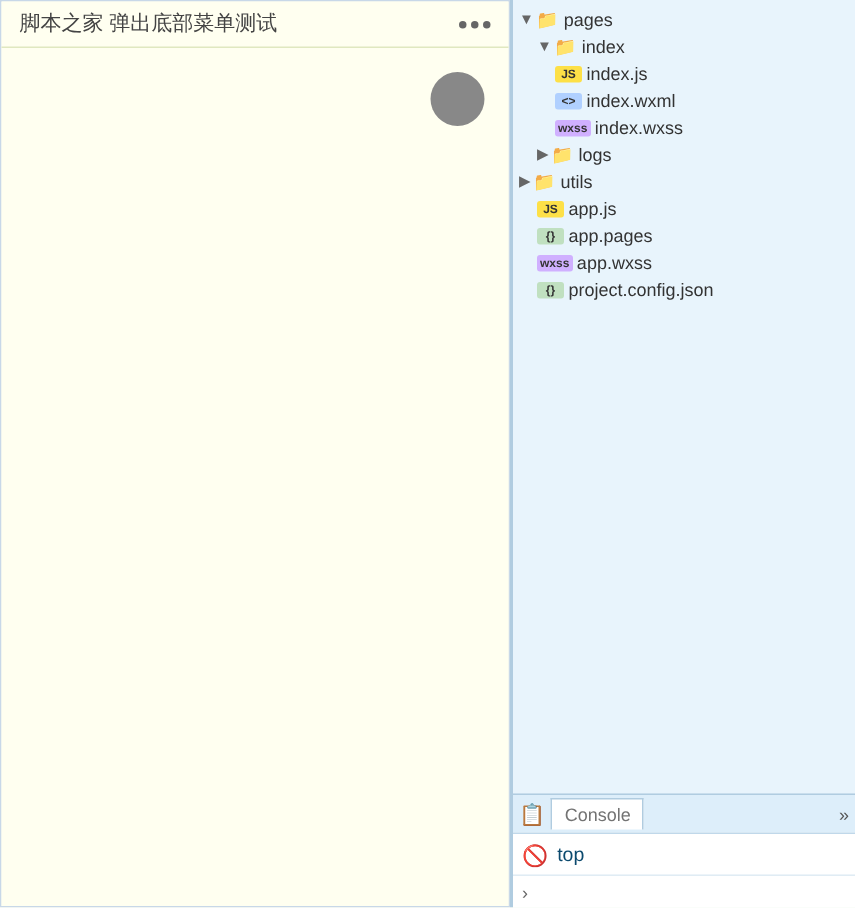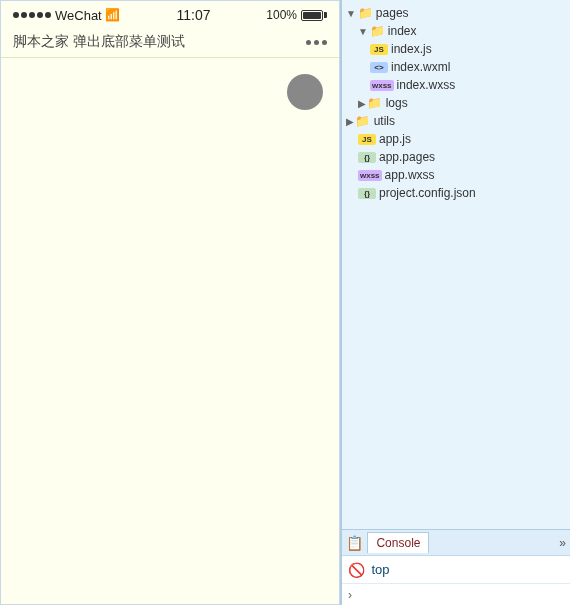--- a/index.html
+++ b/index.html
@@ -231,21 +231,21 @@
       align-items: center;
       border-top: 1px solid #b0cce0;
       background: #ddeefa;
       padding: 2px 4px;
       gap: 4px;
     }
     .console-tab {
       padding: 3px 8px;
       font-size: 12px;
       cursor: pointer;
-      color: #7f1d1d;
+      color: #737373;
     }
     .console-tab.active {
       background: #fff;
       border: 1px solid #b0cce0;
       border-bottom: none;
     }
     .expand-icon {
       margin-left: auto;
       font-size: 12px;
       color: #555;
@@ -282,43 +282,20 @@
     .expand-arrow {
       font-size: 12px;
       color: #666;
     }
   </style>
 </head>
 <body>
 
 <div class="phone-panel">
 
-  <div class="status-bar">
-    <div class="status-left">
-      <span class="signal-dots">
-        <span class="dot"></span>
-        <span class="dot"></span>
-        <span class="dot"></span>
-        <span class="dot"></span>
-        <span class="dot"></span>
-      </span>
-      <span>WeChat</span>
-      <span class="wifi-icon">📶</span>
-    </div>
-    <div class="status-center">11:07</div>
-    <div class="status-right">
-      <span>100%</span>
-      <span class="battery-icon">
-        <span class="battery-body">
-          <span class="battery-fill"></span>
-        </span>
-        <span class="battery-tip"></span>
-      </span>
-    </div>
-  </div>
 
   <div class="nav-bar">
     <span class="nav-title">脚本之家 弹出底部菜单测试</span>
     <div class="nav-dots">
       <span class="nav-dot"></span>
       <span class="nav-dot"></span>
       <span class="nav-dot"></span>
     </div>
   </div>
 

